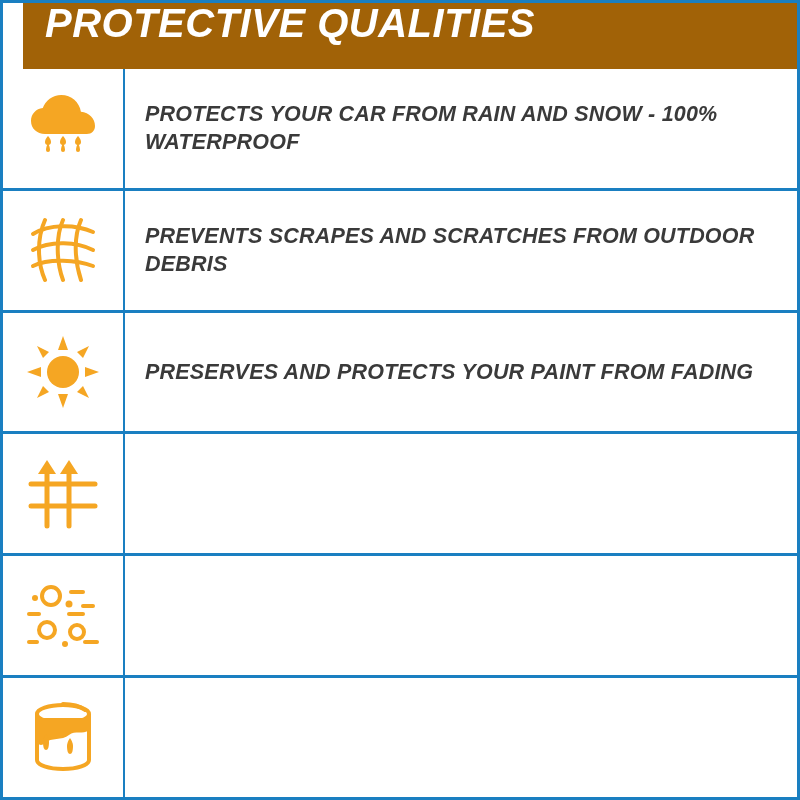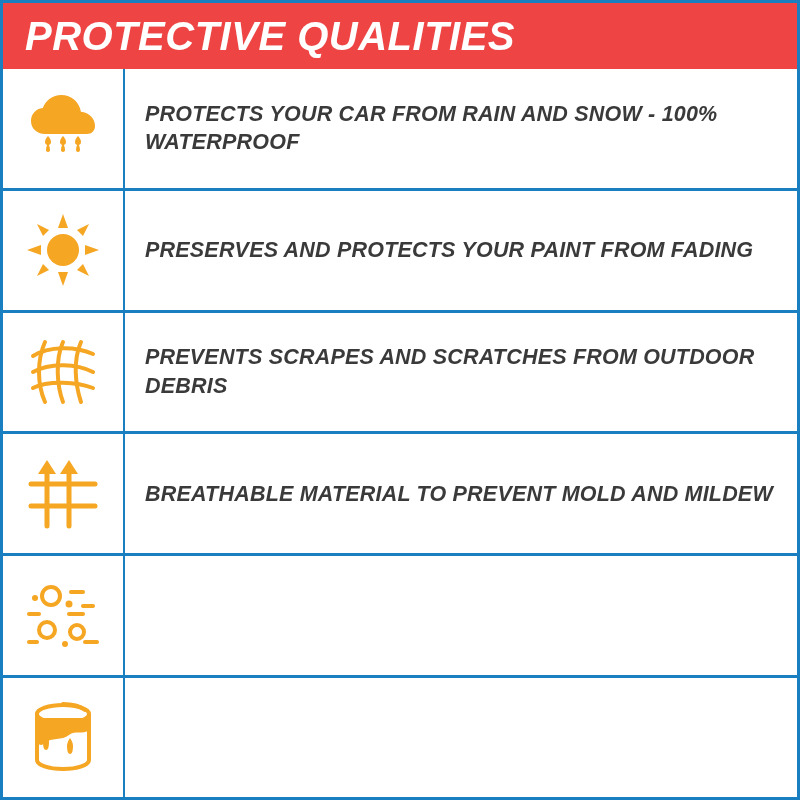--- a/index.html
+++ b/index.html
@@ -16,27 +16,28 @@
   .infographic {
     width: 800px;
     height: 800px;
     box-sizing: border-box;
     display: flex;
     flex-direction: column;
     background: #ffffff;
     border: 3px solid #1a7fc1;
   }
   .header {
-    background: #ef4444;
+    background: #a16207;
     height: 66px;
     flex: 0 0 66px;
     display: flex;
-    align-items: center;
+    align-items: flex-start;
     box-sizing: border-box;
     padding-left: 22px;
+    margin-left: 20px;
   }
   .header-title {
     color: #ffffff;
     font-size: 40px;
     font-weight: bold;
     font-style: italic;
     letter-spacing: 0.5px;
     font-family: "Liberation Sans", sans-serif;
     line-height: 1;
   }
@@ -109,20 +110,41 @@
             <path d="M52 50c0-3 3-6 3-6s3 3 3 6a3 3 0 0 1-6 0z" fill="#f5a623"></path>
             <path d="M23 58c0-3.5 2-7 2-7s2 3.5 2 7a2 2 0 0 1-4 0z" fill="#f5a623"></path>
             <path d="M38 58c0-3.5 2-7 2-7s2 3.5 2 7a2 2 0 0 1-4 0z" fill="#f5a623"></path>
             <path d="M53 58c0-3.5 2-7 2-7s2 3.5 2 7a2 2 0 0 1-4 0z" fill="#f5a623"></path>
           </svg>
         </span>
       </div>
       <div class="divider"></div>
       <div class="text-cell">
         <div class="feature-text">PROTECTS YOUR CAR FROM RAIN AND SNOW - 100% WATERPROOF</div>
+      </div>
+    </div>
+
+    <div class="row">
+      <div class="icon-cell">
+        <span>
+          <svg width="76" height="76" viewBox="0 0 76 76" aria-hidden="true">
+            <g stroke="#f5a623" stroke-width="4" fill="none" stroke-linecap="round">
+              <path d="M8 22 C 24 12, 50 12, 68 20"></path>
+              <path d="M8 38 C 26 28, 52 30, 68 38"></path>
+              <path d="M8 54 C 24 46, 52 48, 68 54"></path>
+              <path d="M20 8 C 12 26, 12 50, 20 68"></path>
+              <path d="M38 8 C 30 26, 32 52, 38 68"></path>
+              <path d="M56 8 C 48 26, 50 50, 56 68"></path>
+            </g>
+          </svg>
+        </span>
+      </div>
+      <div class="divider"></div>
+      <div class="text-cell">
+        <div class="feature-text">PREVENTS SCRAPES AND SCRATCHES FROM OUTDOOR DEBRIS</div>
       </div>
     </div>
 
     <div class="row">
       <div class="icon-cell">
         <span>
           <svg width="80" height="80" viewBox="0 0 80 80" aria-hidden="true">
             <circle cx="40" cy="40" r="16" fill="#f5a623"></circle>
             <g fill="#f5a623">
               <polygon points="40,4 45,18 35,18"></polygon>
@@ -140,58 +162,34 @@
       <div class="divider"></div>
       <div class="text-cell">
         <div class="feature-text">PRESERVES AND PROTECTS YOUR PAINT FROM FADING</div>
       </div>
     </div>
 
     <div class="row">
       <div class="icon-cell">
         <span>
           <svg width="76" height="76" viewBox="0 0 76 76" aria-hidden="true">
-            <g stroke="#f5a623" stroke-width="4" fill="none" stroke-linecap="round">
-              <path d="M8 22 C 24 12, 50 12, 68 20"></path>
-              <path d="M8 38 C 26 28, 52 30, 68 38"></path>
-              <path d="M8 54 C 24 46, 52 48, 68 54"></path>
-              <path d="M20 8 C 12 26, 12 50, 20 68"></path>
-              <path d="M38 8 C 30 26, 32 52, 38 68"></path>
-              <path d="M56 8 C 48 26, 50 50, 56 68"></path>
-            </g>
-          </svg>
-        </span>
-      </div>
-      <div class="divider"></div>
-      <div class="text-cell">
-        <div class="feature-text">PREVENTS SCRAPES AND SCRATCHES FROM OUTDOOR DEBRIS</div>
-      </div>
-    </div>
-
-    <div class="row">
-      <div class="icon-cell">
-        <span>
-          <svg width="76" height="76" viewBox="0 0 76 76" aria-hidden="true">
             <g stroke="#f5a623" stroke-width="5" fill="none" stroke-linecap="round">
               <path d="M6 28 H70"></path>
               <path d="M6 50 H70"></path>
               <path d="M22 70 V12"></path>
               <path d="M44 70 V12"></path>
             </g>
             <g fill="#f5a623">
               <polygon points="22,4 13,18 31,18"></polygon>
               <polygon points="44,4 35,18 53,18"></polygon>
             </g>
           </svg>
         </span>
       </div>
       <div class="divider"></div>
-      <div class="text-cell">
-        <div class="feature-text">BREATHABLE MATERIAL TO PREVENT MOLD AND MILDEW</div>
-      </div>
     </div>
 
     <div class="row">
       <div class="icon-cell">
         <span>
           <svg width="84" height="72" viewBox="0 0 84 72" aria-hidden="true">
             <g stroke="#f5a623" stroke-width="4" fill="none" stroke-linecap="round">
               <circle cx="30" cy="16" r="9"></circle>
               <circle cx="26" cy="50" r="8"></circle>
               <circle cx="56" cy="52" r="7"></circle>

